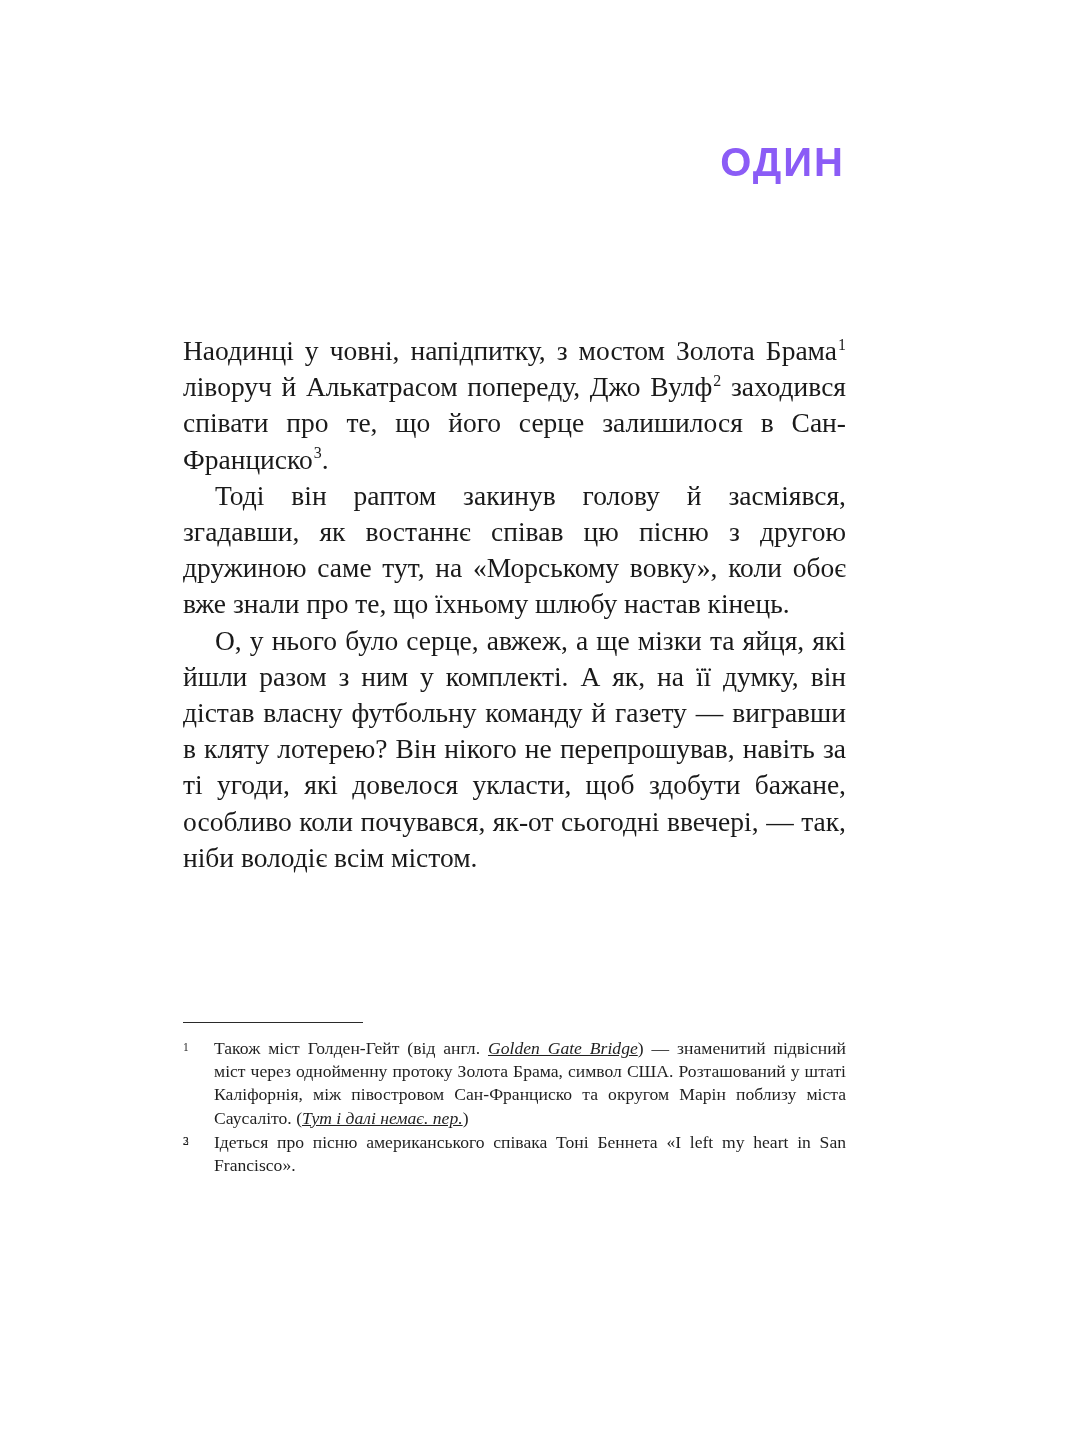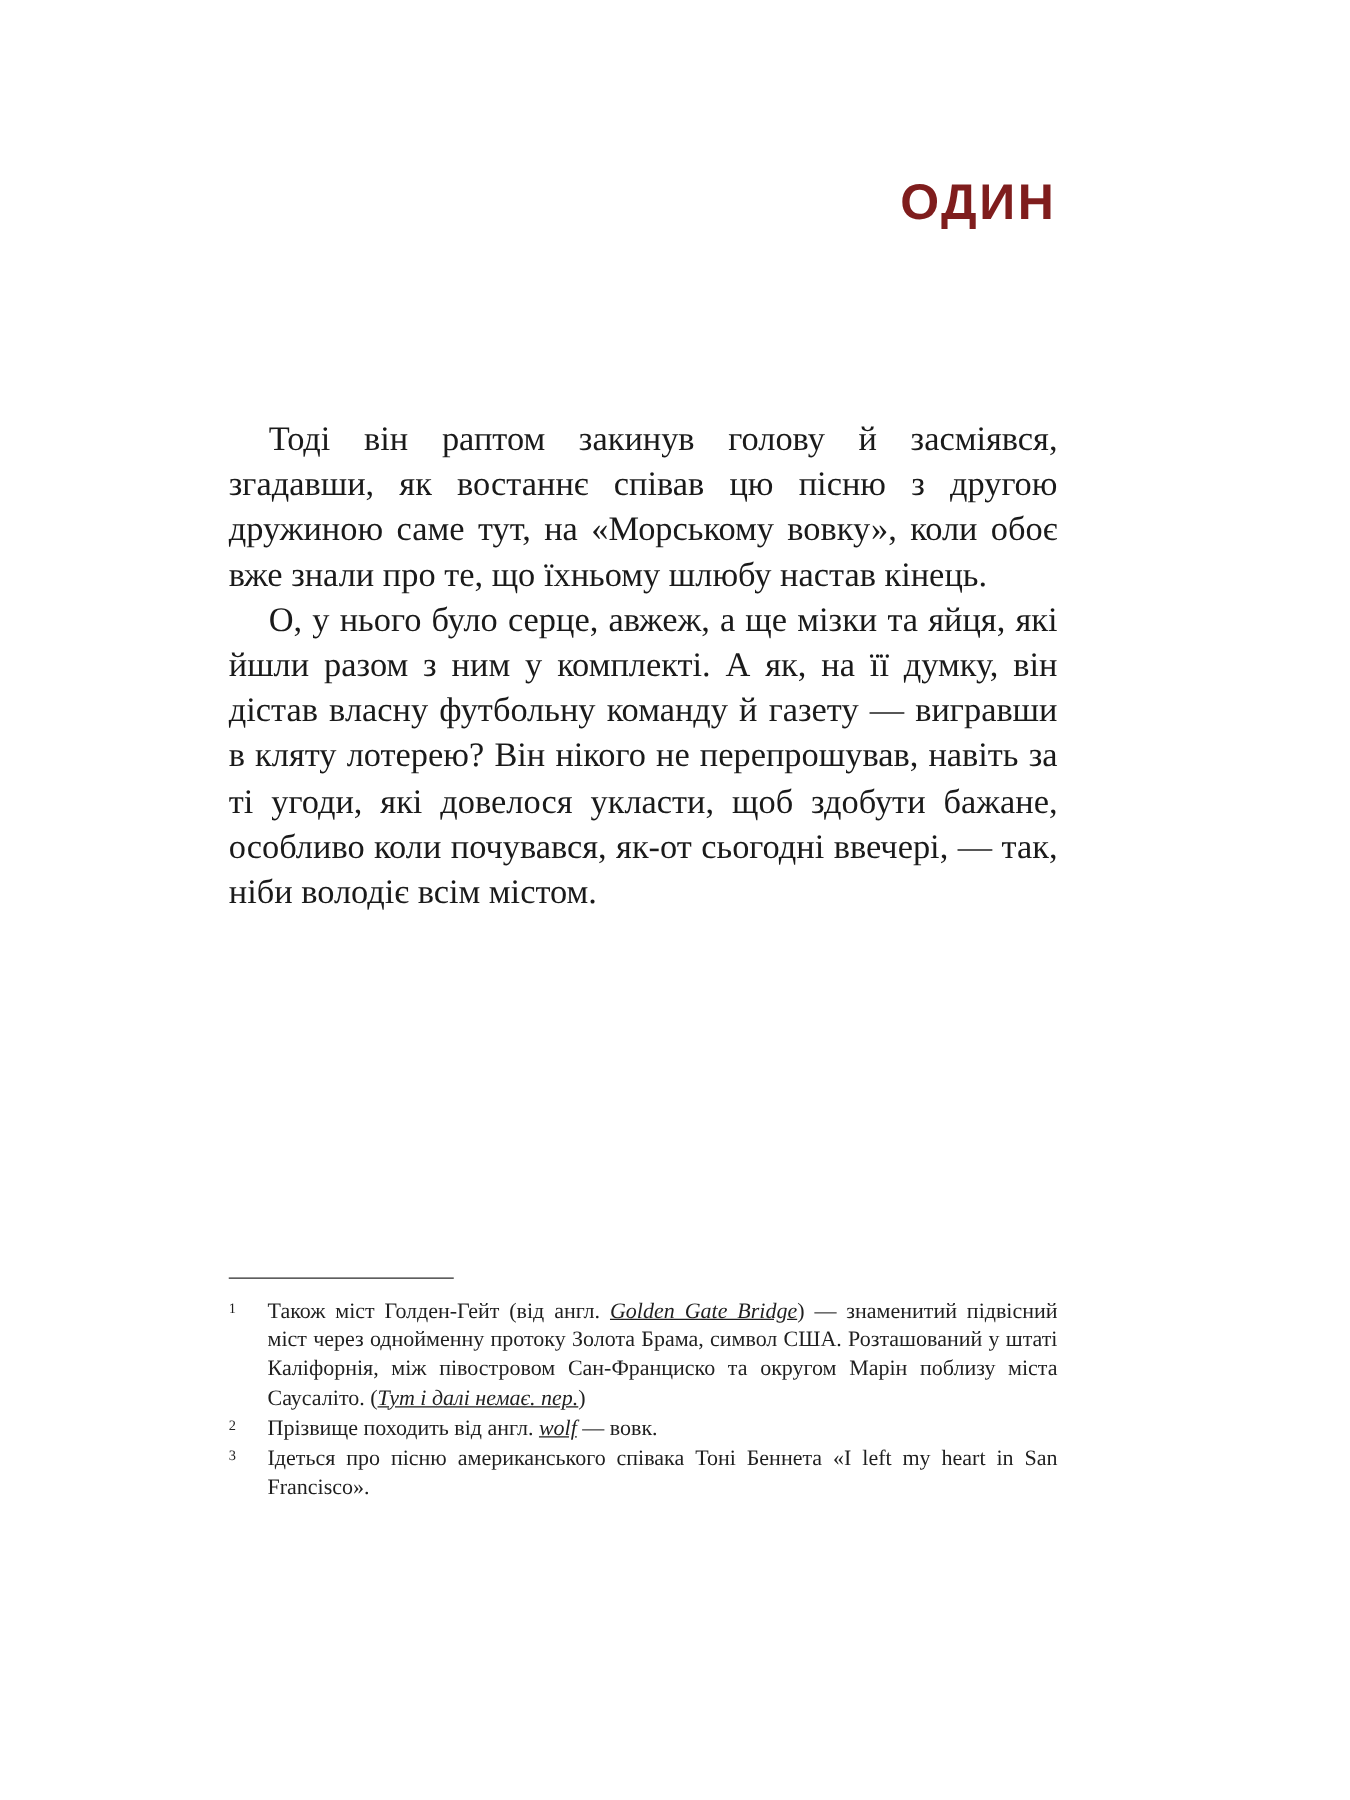--- a/index.html
+++ b/index.html
@@ -29,21 +29,21 @@
   .chapter-heading {
     position: absolute;
     left: 183px;
     top: 142px;
     width: 662px;
     text-align: right;
     font-family: "Liberation Sans", "DejaVu Sans", sans-serif;
     font-weight: bold;
     font-size: 40px;
     letter-spacing: 2px;
-    color: #7f1d1d;
+    color: #8b5cf6;
     line-height: 1;
   }
 
   
   .body-block {
     position: absolute;
     left: 183px;
     top: 333px;
     width: 663px;
   }
@@ -113,26 +113,27 @@
   }
 </style>
 </head>
 <body>
 
 <div class="page">
 
   <div class="chapter-heading">ОДИН</div>
 
   <div class="body-block">
+      <p class="para">Наодинці у човні, напідпитку, з мостом Золота Брама<sup class="fn-ref">1</sup> ліворуч й Алькатрасом попереду, Джо Вулф<sup class="fn-ref">2</sup> заходився співати про те, що його серце залишилося в Сан-Франциско<sup class="fn-ref">3</sup>.</p>
       <p class="para indented">Тоді він раптом закинув голову й засміявся, згадавши, як востаннє співав цю пісню з другою дружиною саме тут, на «Морському вовку», коли обоє вже знали про те, що їхньому шлюбу настав кінець.</p>
       <p class="para indented">О, у нього було серце, авжеж, а ще мізки та яйця, які йшли разом з ним у комплекті. А як, на її думку, він дістав власну футбольну команду й газету — вигравши в кляту лотерею? Він нікого не перепрошував, навіть за ті угоди, які довелося укласти, щоб здобути бажане, особливо коли почувався, як-от сьогодні ввечері, — так, ніби володіє всім містом.</p>
     </div>
 
   <div class="footnotes">
     <div class="footnote-rule"></div>
     <div class="footnote-list">
         <div class="footnote"><span class="fn-marker">1</span><span>Також міст Голден-Гейт (від англ. <em>Golden Gate Bridge</em>) — знаменитий підвісний міст через однойменну протоку Золота Брама, символ США. Розташований у штаті Каліфорнія, між півостровом Сан-Франциско та округом Марін поблизу міста Саусаліто. (<em>Тут і далі немає. пер.</em>)</span></div>
-        <div class="footnote"><span class="fn-marker">2</span><span>Прізвище походить від англ. <em>wolf</em> — вовк.</span></div>
+        <div class="footnote"><span class="fn-marker">2</span></div>
         <div class="footnote"><span class="fn-marker">3</span><span>Ідеться про пісню американського співака Тоні Беннета «I left my heart in San Francisco».</span></div>
       </div>
   </div>
 
 </div>
 
 </body></html>

